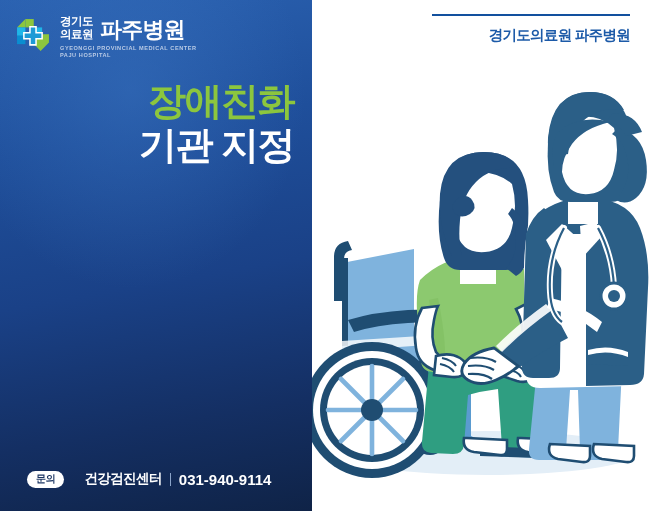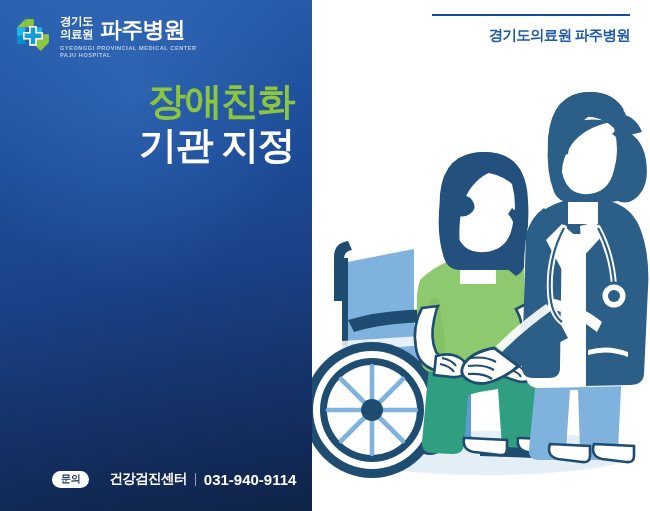--- a/index.html
+++ b/index.html
@@ -117,21 +117,20 @@
   }
   #footer-badge {
     background: #ffffff;
     color: #16305e;
     font-size: 10px;
     font-weight: bold;
     letter-spacing: -0.3px;
     border-radius: 9px;
     padding: 2.5px 9px 3.5px 9px;
     line-height: 11px;
-    margin-left: 25px;
   }
   #footer-center-label {
     color: #ffffff;
     font-size: 13.5px;
     font-weight: bold;
     letter-spacing: -0.6px;
     margin-left: 20px;
   }
   #footer-divider {
     width: 1px;

